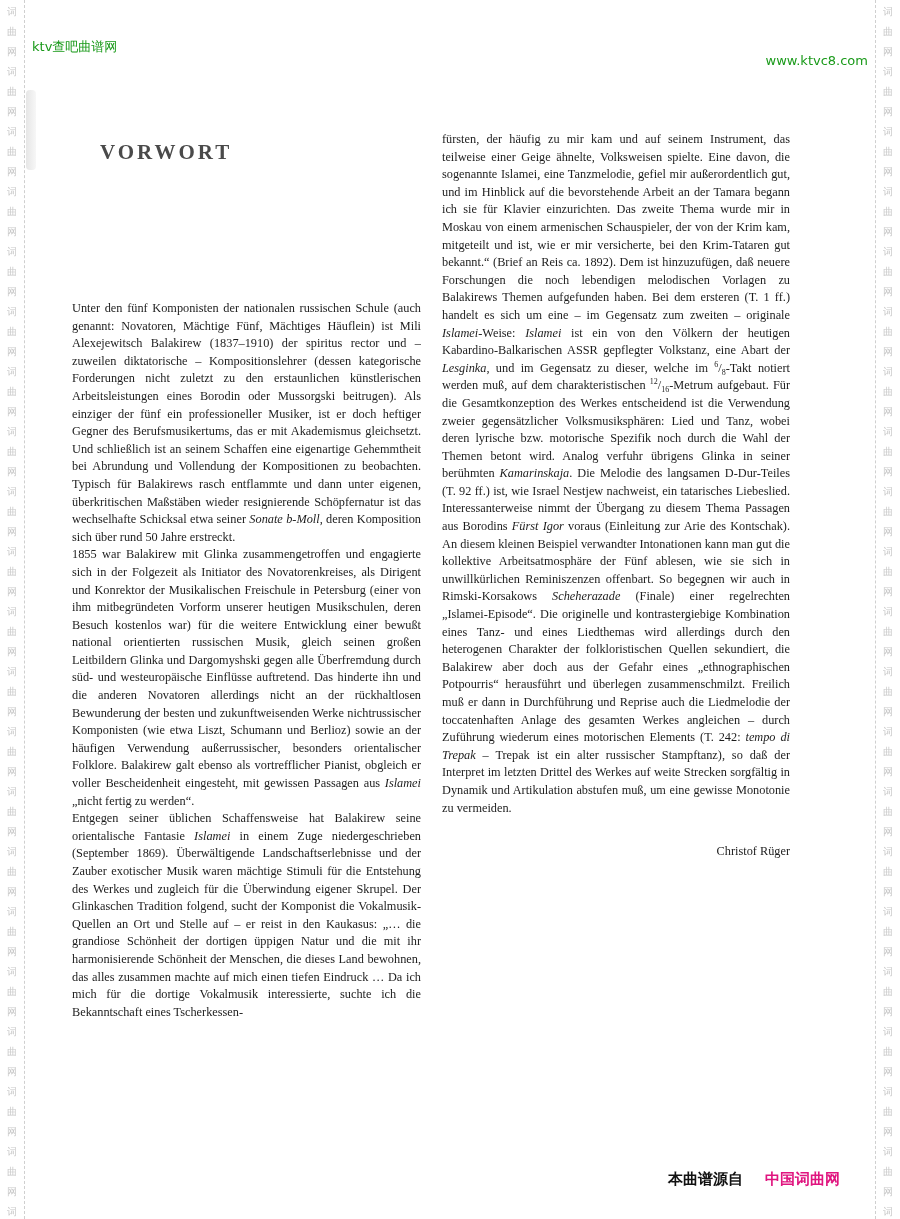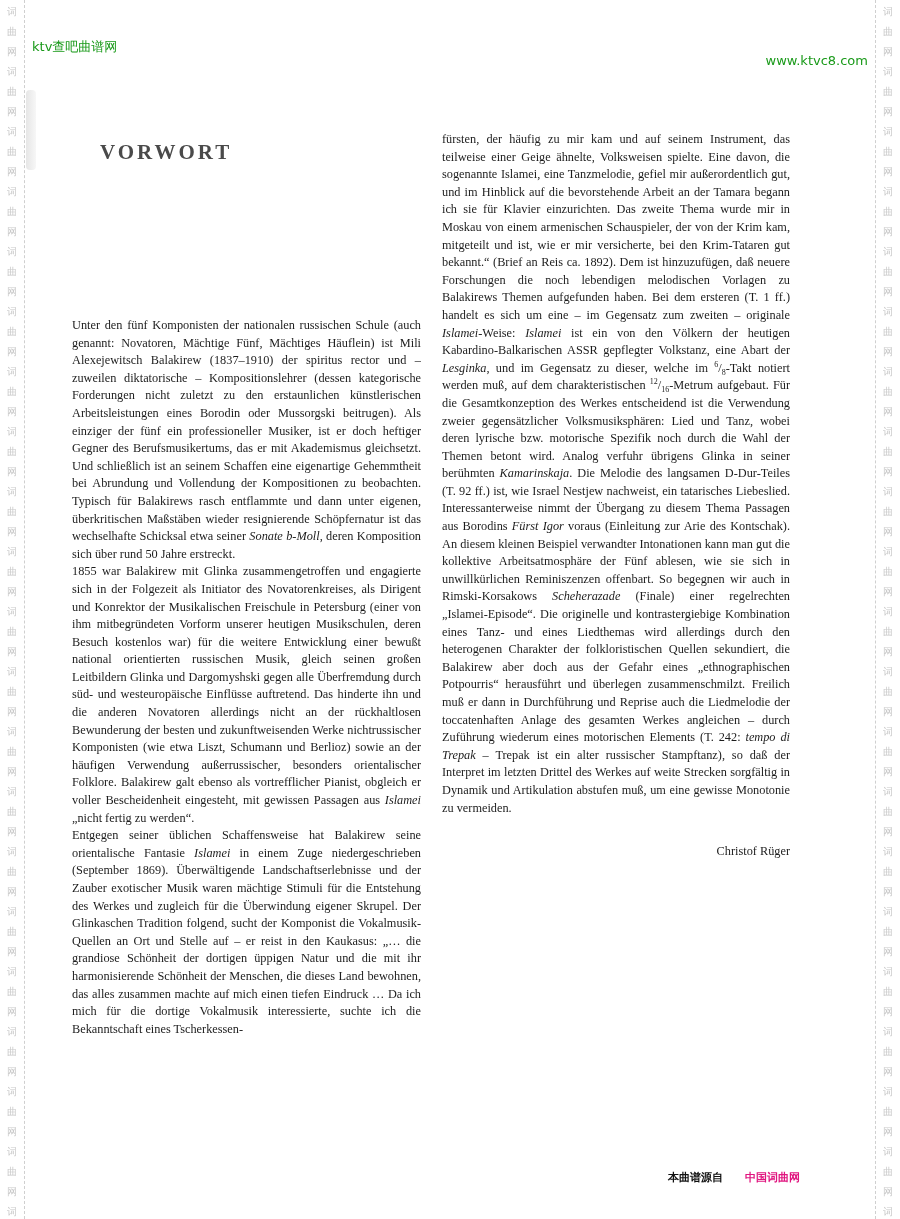--- a/index.html
+++ b/index.html
@@ -28,28 +28,28 @@
     background:linear-gradient(to right,#e6e6e6,#f7f7f7); border-radius:4px;
   }
   .title {
     position:absolute; left:72px; top:126px; font-size:21px; letter-spacing:3px;
     color:#4a4a4a; font-weight:bold;margin-left:28px;
   }
   .col {
     position:absolute; font-size:12.3px; line-height:17.6px; text-align:justify;
     hyphens:none;
   }
-  .col.left { left:72px; top:317px; width:349px; }
+  .col.left { left:72px; top:300px; width:349px; }
   .col.right { left:442px; top:131px; width:348px; }
   .col p { margin:0; }
   .col em { font-style:italic; }
   .sig { text-align:right; margin-top:26px !important; }
   .footer {
     position:absolute; top:1170px; left:668px; font-family:"DejaVu Sans",sans-serif;
-    font-size:11px; font-weight:bold;text-align:right;
+    font-size:15px; font-weight:bold;text-align:right;
   }
   .footer .a { color:#111; margin-right:22px; }
   .footer .b { color:#e0157f; }
   sup, sub { font-size:8px; line-height:0; }
 </style>
 </head>
 <body>
 
 <div class="side-wm left" id="wmL">
     <div class="grp">

